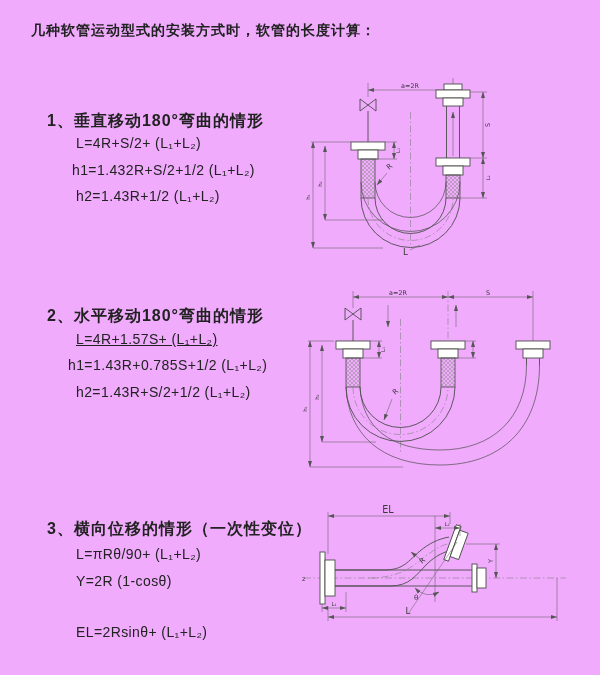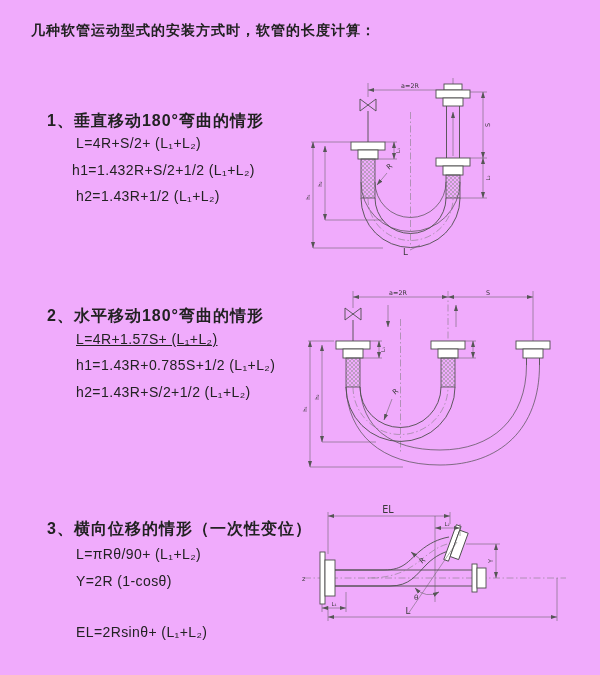--- a/index.html
+++ b/index.html
@@ -24,21 +24,21 @@
 
   <div class="title" style="left:31px;top:22px;">几种软管运动型式的安装方式时，软管的长度计算：</div>
 
   <div class="heading" style="left:47px;top:111px;">1、垂直移动180°弯曲的情形</div>
   <div class="formula" style="left:76px;top:135px;">L=4R+S/2+ (L₁+L₂)</div>
   <div class="formula" style="left:72px;top:162px;">h1=1.432R+S/2+1/2 (L₁+L₂)</div>
   <div class="formula" style="left:76px;top:188px;">h2=1.43R+1/2 (L₁+L₂)</div>
 
   <div class="heading" style="left:47px;top:306px;">2、水平移动180°弯曲的情形</div>
   <div class="formula" style="left:76px;top:331px;text-decoration:underline;">L=4R+1.57S+ (L₁+L₂)</div>
-  <div class="formula" style="left:76px;top:357px;">h1=1.43R+0.785S+1/2 (L₁+L₂)</div>
+  <div class="formula" style="left:68px;top:357px;">h1=1.43R+0.785S+1/2 (L₁+L₂)</div>
   <div class="formula" style="left:76px;top:384px;">h2=1.43R+S/2+1/2 (L₁+L₂)</div>
 
   <div class="heading" style="left:47px;top:519px;">3、横向位移的情形（一次性变位）</div>
   <div class="formula" style="left:76px;top:546px;">L=πRθ/90+ (L₁+L₂)</div>
   <div class="formula" style="left:76px;top:573px;">Y=2R (1-cosθ)</div>
   <div class="formula" style="left:76px;top:624px;">EL=2Rsinθ+ (L₁+L₂)</div>
 
   <svg style="left:303px;top:70px;" width="250" height="192" viewBox="0 0 250 192">
     <defs>
       <marker id="a1" viewBox="0 0 10 10" refX="9.5" refY="5" markerWidth="6.5" markerHeight="6.5" markerUnits="userSpaceOnUse" orient="auto-start-reverse">

